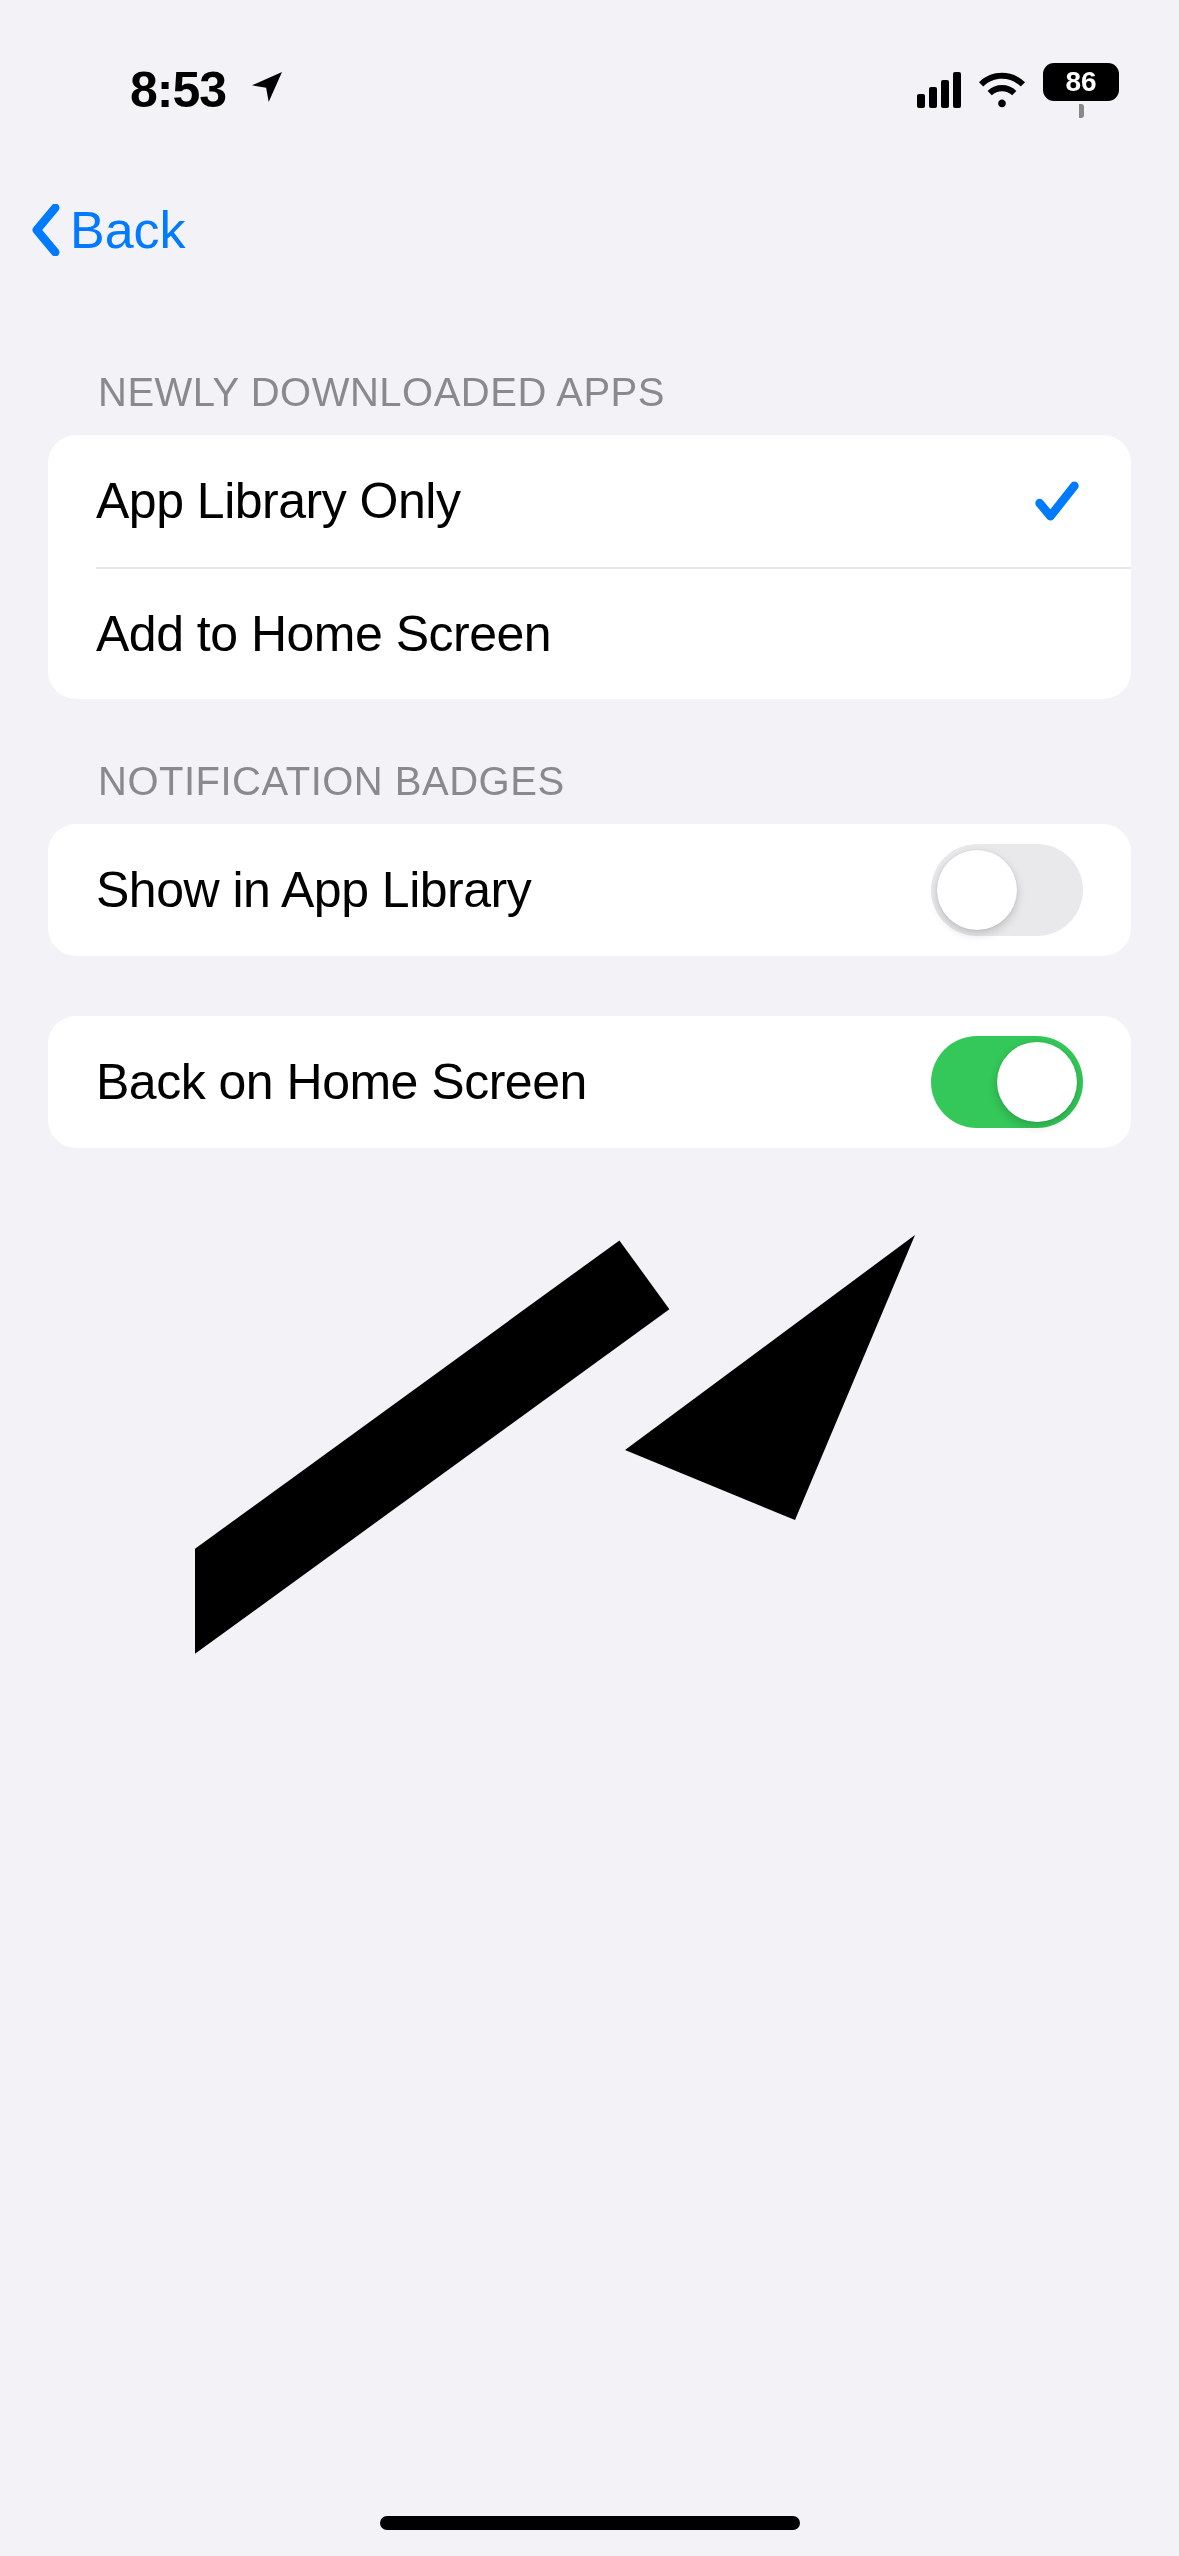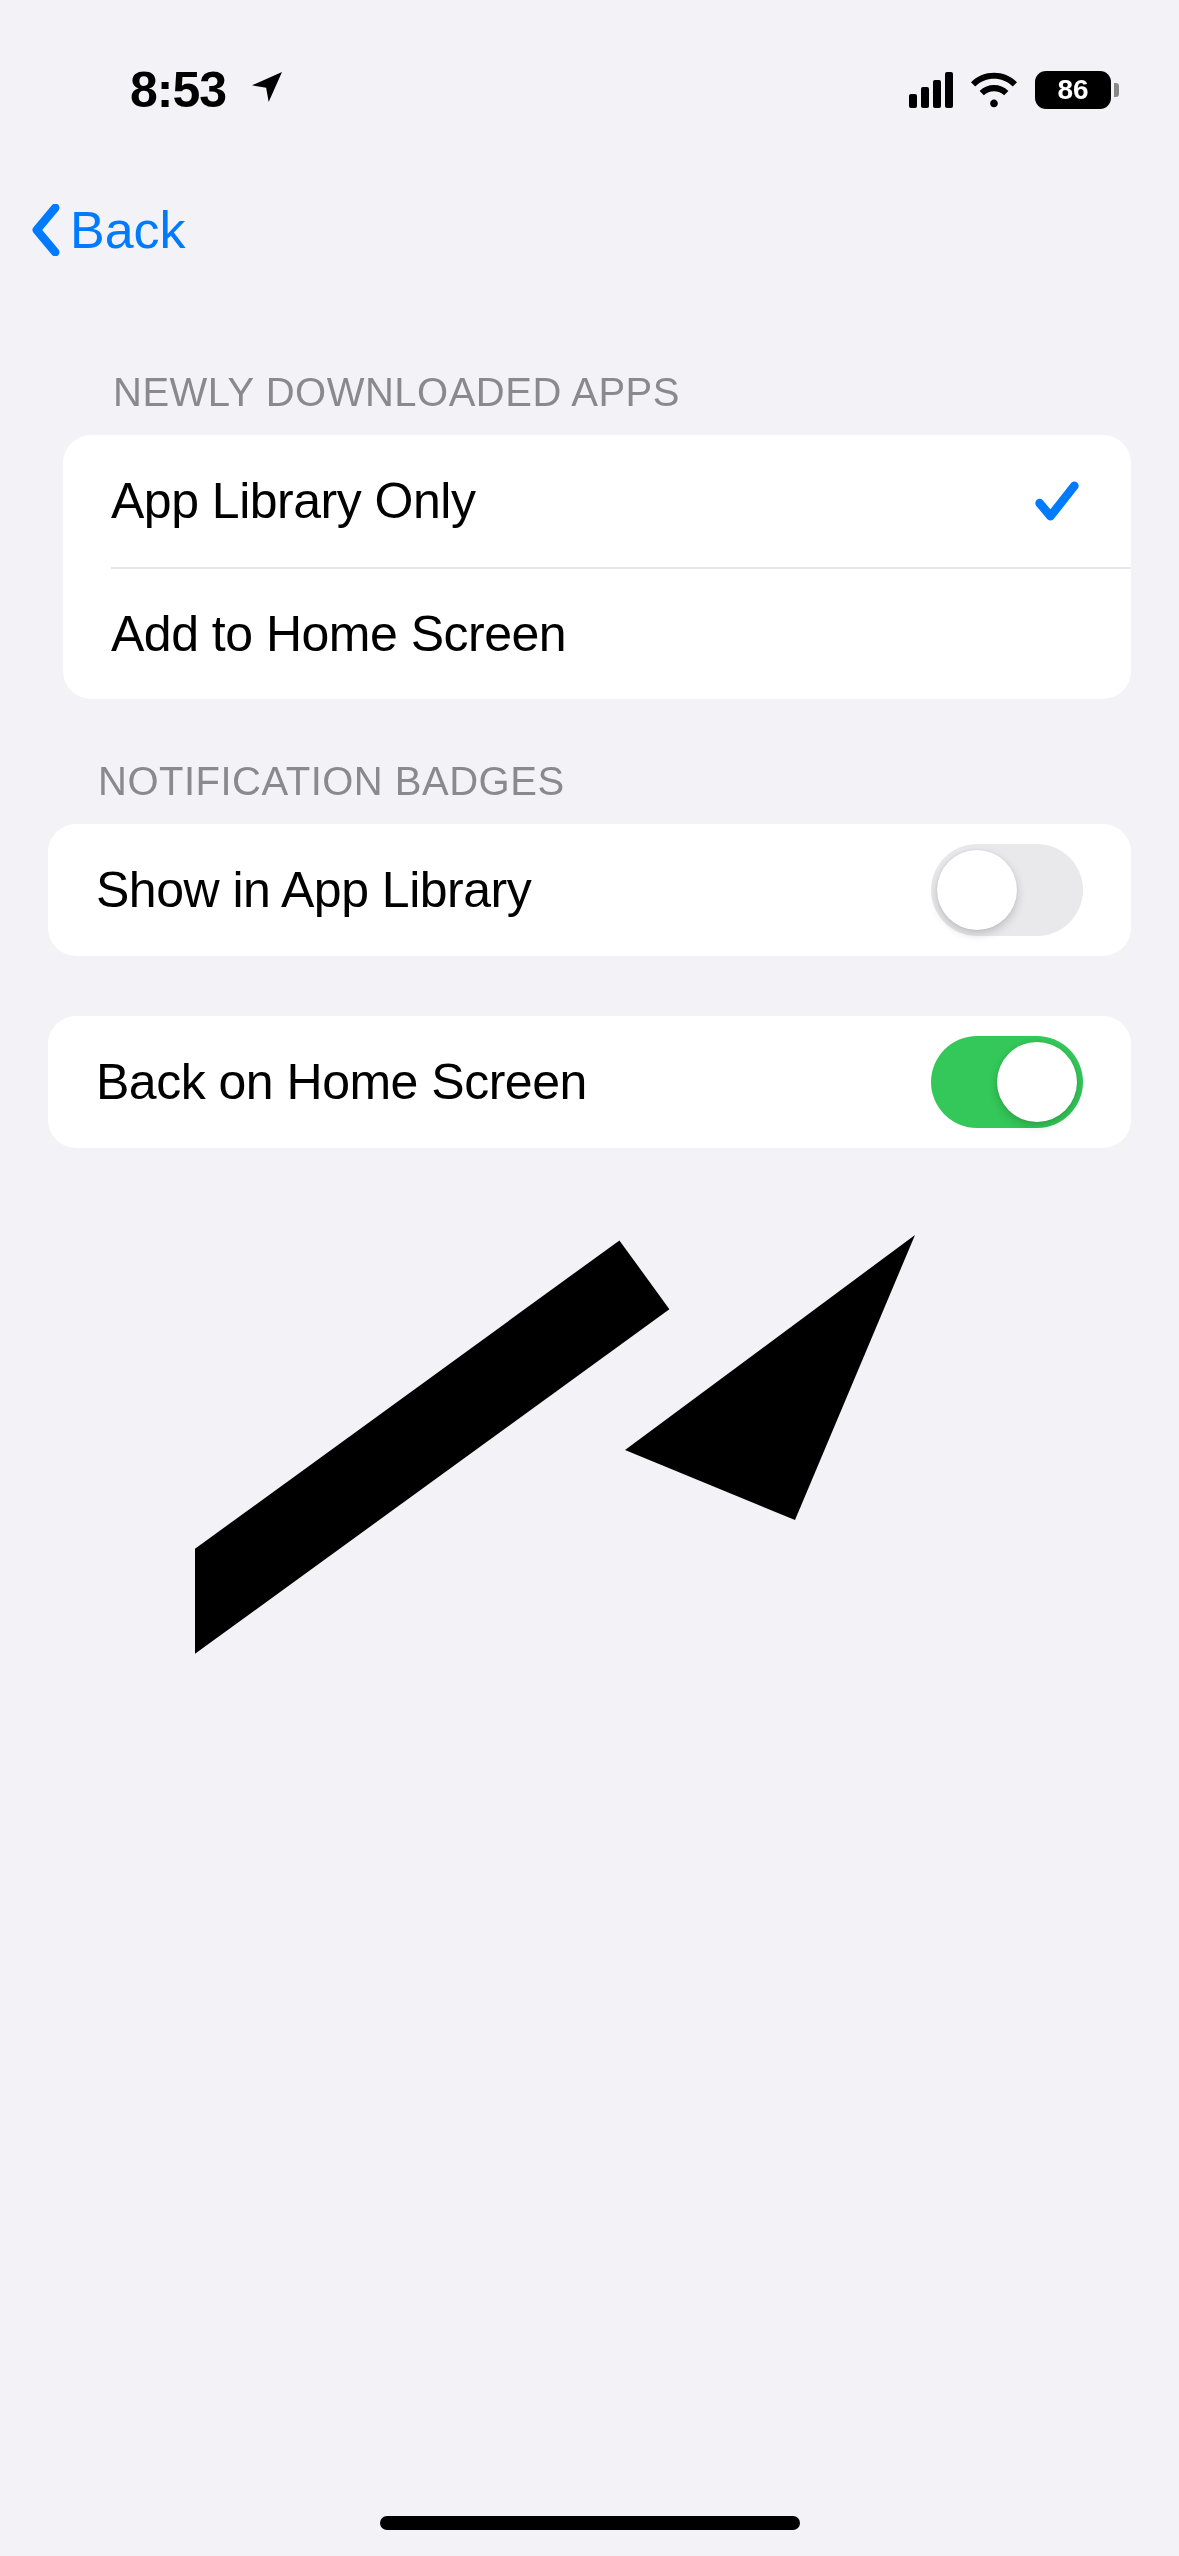--- a/index.html
+++ b/index.html
@@ -50,20 +50,21 @@
     }
     .signal-bars .b1 { height: 14px; }
     .signal-bars .b2 { height: 21px; }
     .signal-bars .b3 { height: 28px; }
     .signal-bars .b4 { height: 36px; }
     .wifi svg { width: 46px; height: 36px; display:block;}
     .battery {
       display: flex;
       align-items: center;
       gap: 3px;
+      flex-direction: column;
     }
     .battery-body {
       width: 76px;
       height: 38px;
       border-radius: 11px;
       background: #000;
       display: flex;
       align-items: center;
       justify-content: center;
       color: #fff;
@@ -100,21 +101,21 @@
     }
     .nav-title {
       font-size: 52px;
       font-weight: 700;
       letter-spacing: -0.5px;
     }
     
     .section {
       margin-top: 60px;
     }
-    .section.first { margin-top: 70px; padding-left: 15px; }
+    .section.first { margin-top: 70px; }
     .section-header {
       font-size: 40px;
       color: #8a8a8e;
       font-weight: 400;
       padding: 0 60px 20px 98px;
       letter-spacing: 0.5px;
       text-transform: uppercase;
     }
     .group {
       background: #fff;

